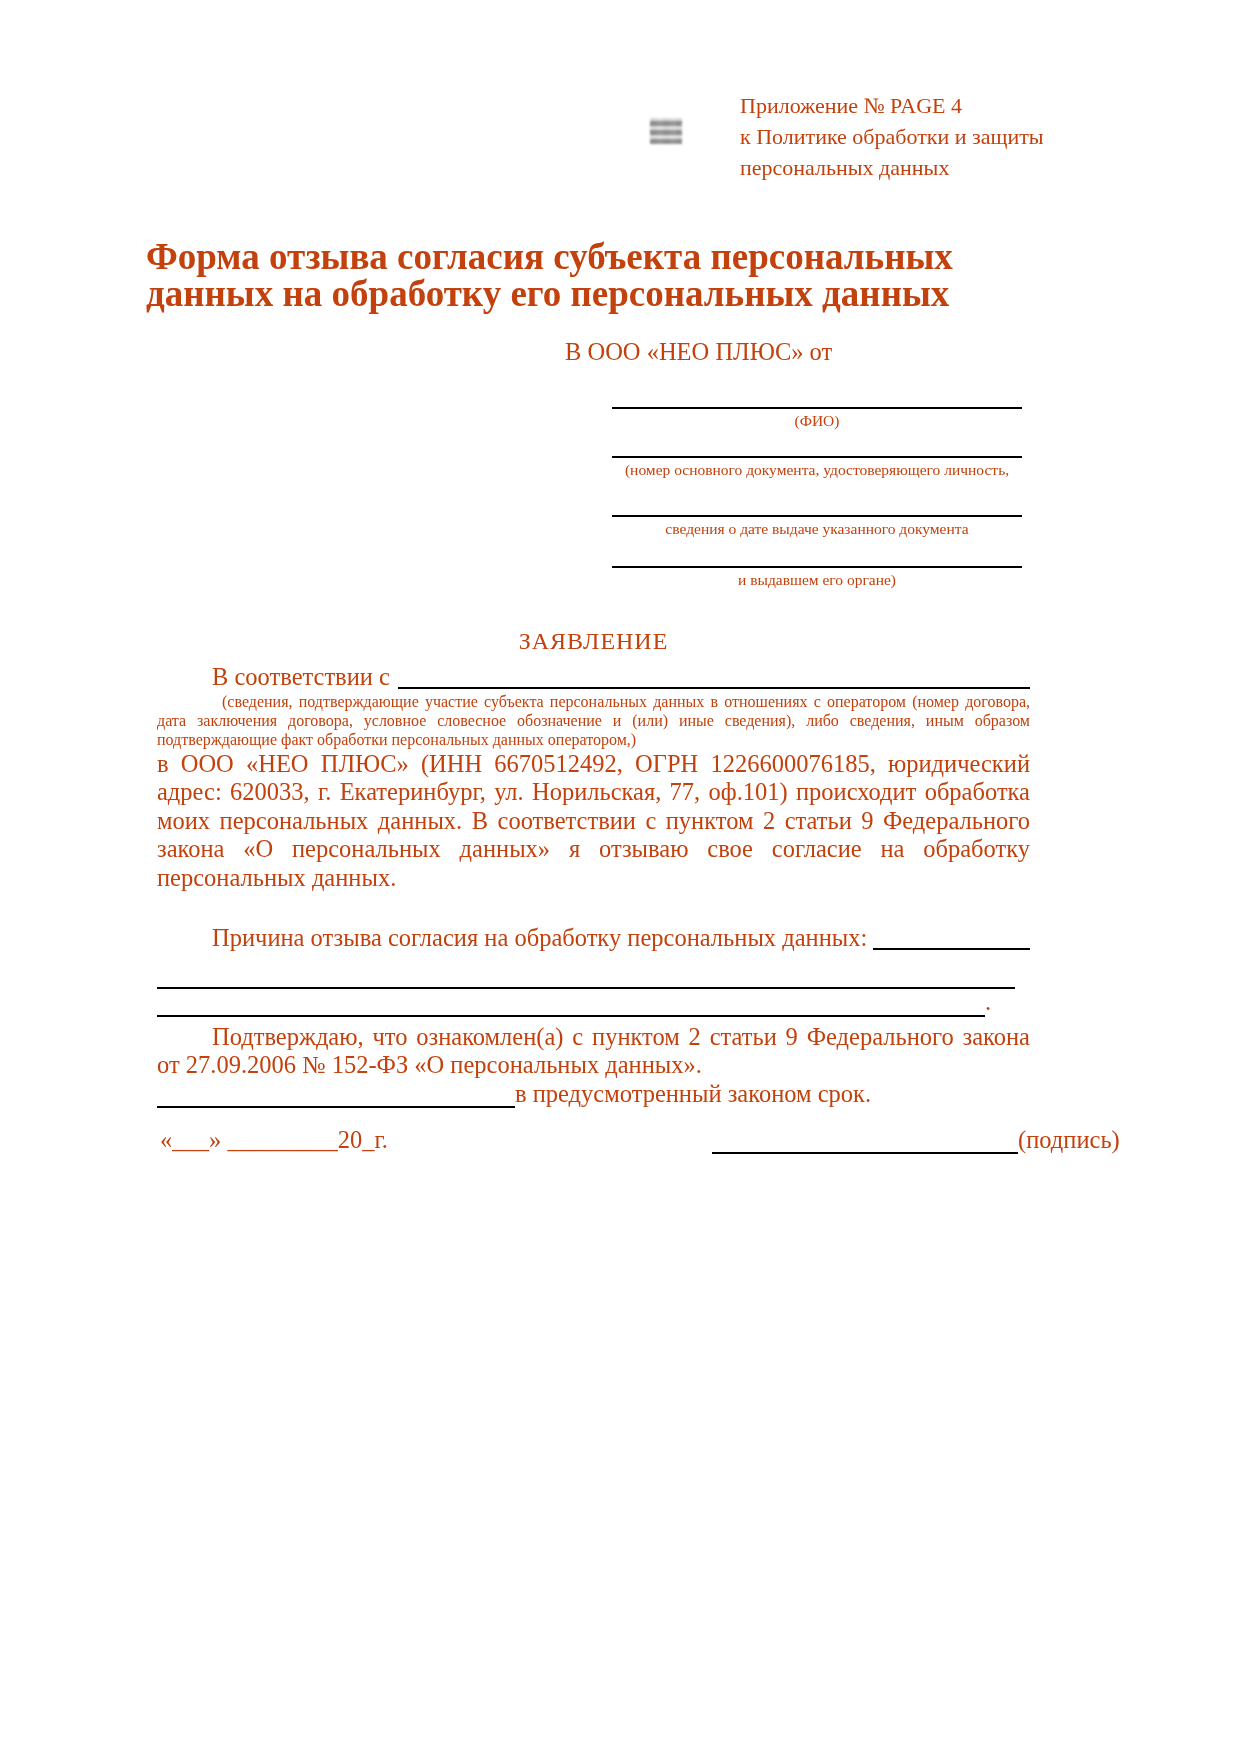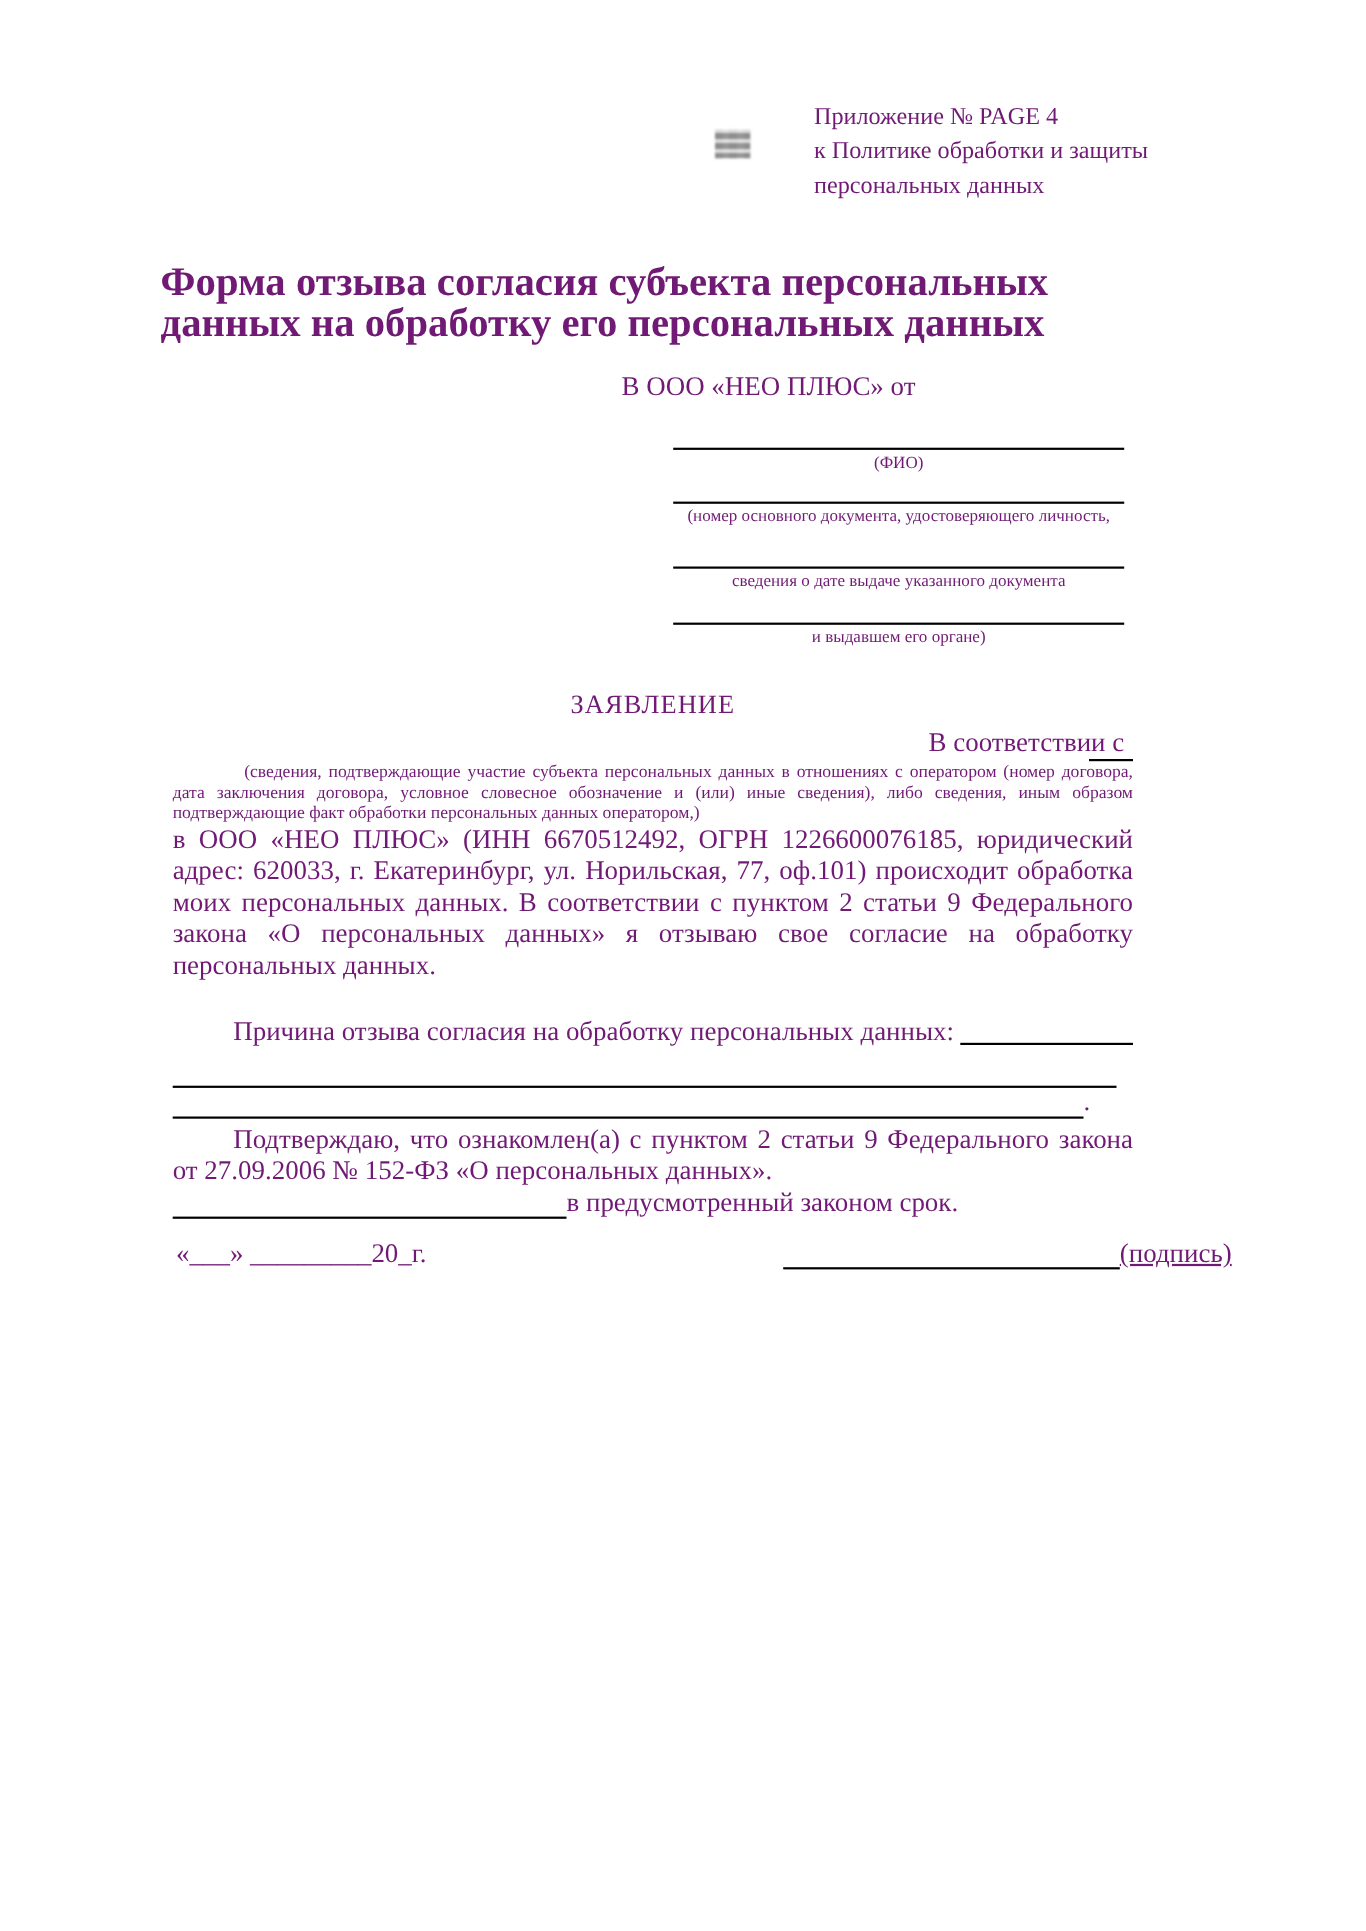--- a/index.html
+++ b/index.html
@@ -3,21 +3,21 @@
 <meta charset="utf-8">
 <style>
   * { margin: 0; padding: 0; box-sizing: border-box; }
   html, body { background: #888; }
   .page {
     position: relative;
     width: 1242px;
     height: 1755px;
     margin: 0 auto;
     background: #ffffff;
-    color: #701a75;
+    color: #c2410c;
     font-family: "Liberation Serif", "DejaVu Serif", serif;
     overflow: hidden;
   }
 
   
   .header-block {
     position: absolute;
     left: 740px;
     top: 90px;
     font-size: 22px;
@@ -86,21 +86,20 @@
     font-weight: normal;
     text-align: center;
     letter-spacing: 1px;
   }
   .intro-row {
     display: flex;
     margin-top: 6px;
     padding-left: 55px;
     height: 30px;
     align-items: flex-end;
-    flex-direction: column;
   }
   .intro-row .label { white-space: nowrap; padding-right: 8px; }
   .fill-line {
     flex: 1;
     border-bottom: 2.5px solid #000;
     margin-bottom: 3px;
     min-width: 40px;
   }
   .fine-print {
     font-size: 16px;
@@ -159,21 +158,21 @@
   }
   .signature-group {
     position: absolute;
     left: 712px;
     top: 1126px;
     display: flex;
     align-items: flex-end;
     font-size: 24.5px;
   }
   .signature-group .line { width: 306px; border-bottom: 2.5px solid #000; height: 28px; }
-  .signature-group .cap { white-space: nowrap; text-decoration: underline; }
+  .signature-group .cap { white-space: nowrap; }
 </style>
 </head>
 <body>
 
 <div class="page">
 
   <div class="stamp"></div>
 
   <div class="header-block">
     <div>Приложение №  PAGE 4</div>

